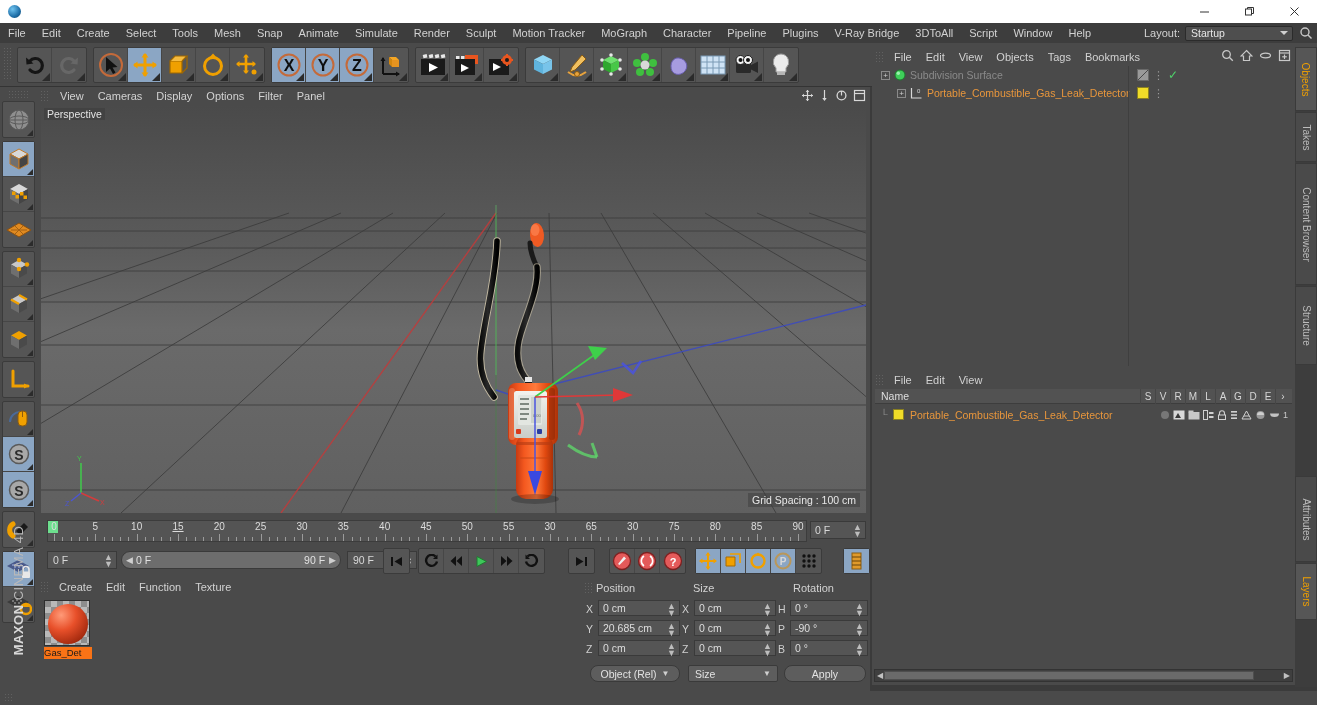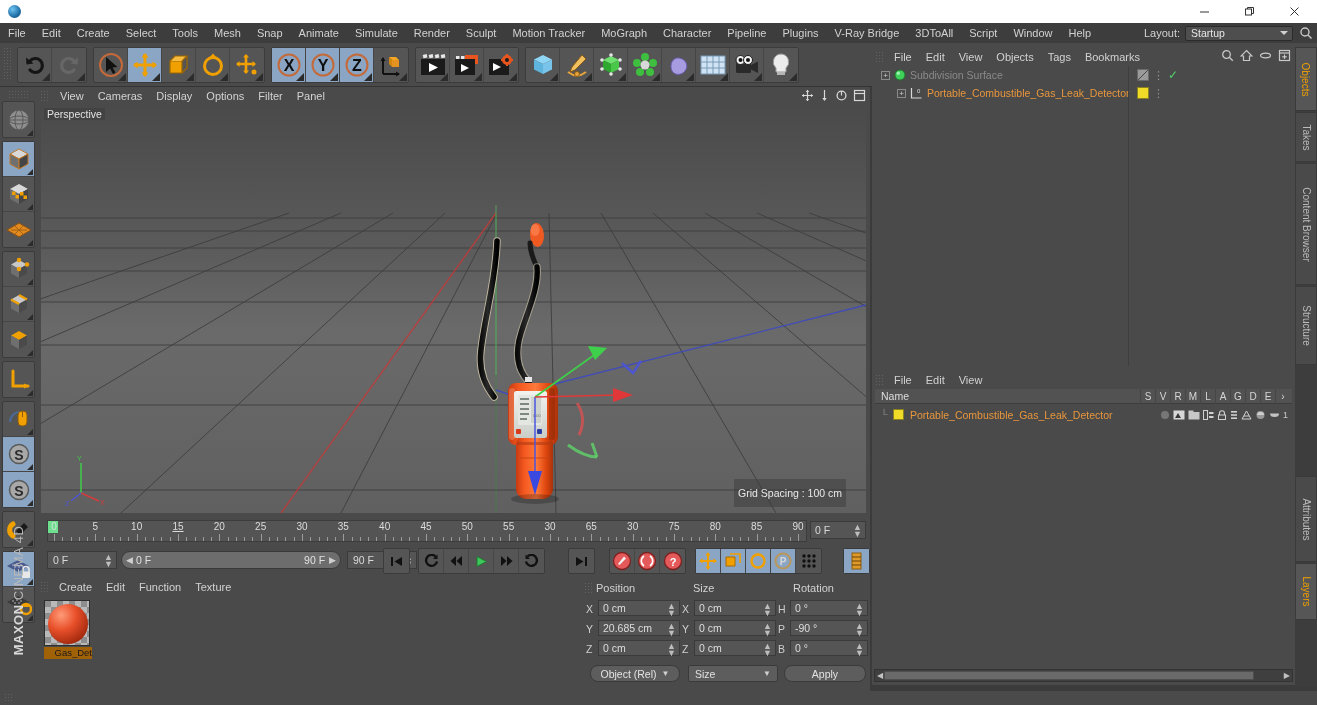--- a/index.html
+++ b/index.html
@@ -69,22 +69,22 @@
   #viewport-panel { position:absolute; left:37px; top:87px; width:833px; height:430px; background:#4a4a4a; }
   #vp-menubar { height:18px; display:flex; align-items:center; background:#4a4a4a; position:relative; }
   .vgrip { width:9px; height:12px; margin:0 4px 0 3px;
     background-image:radial-gradient(#6e6e6e 35%, transparent 36%); background-size:3px 3px; opacity:.65; }
   .vmenu { padding:0 7px; font-size:11px; color:#d2d2d2; }
   #vp-corner-icons { position:absolute; right:4px; display:flex; gap:5px; align-items:center; }
   #viewport { position:absolute; left:4px; top:18px; width:825px; height:408px;
     background:linear-gradient(#4d4d4d 0%,#5a5a5a 38%,#686868 52%,#636363 100%); overflow:hidden; }
   #persp-label { position:absolute; left:3px; top:3px; font-size:10.5px; color:#e3e3e3;
     background:rgba(60,60,60,.55); padding:0 3px; z-index:5; }
-  #grid-spacing { position:absolute; right:20px; bottom:6px; font-size:10.5px; color:#e8e8e8;
-    background:rgba(60,60,60,.5); padding:8px 4px; z-index:5; }
+  #grid-spacing { position:absolute; right:6px; bottom:6px; font-size:10.5px; color:#e8e8e8;
+    background:rgba(60,60,60,.5); padding:1px 4px; z-index:5; }
 
   
   #timeline-panel { position:absolute; left:37px; top:517px; width:833px; height:27px; background:#4a4a4a; }
   #tl-ruler { position:absolute; left:10px; top:3px; width:760px; height:22px;
     background:#545454; border:1px solid #3c3c3c; }
   #tl-green { position:absolute; left:0px; top:0px; width:10px; height:12px; background:#6ddf8e; }
   .tick-lbl { position:absolute; top:0px; font-size:10px; color:#dcdcdc; transform:translateX(-50%); }
   .tickm { position:absolute; bottom:0; width:1px; background:#9b9b9b; }
   #tl-field { position:absolute; right:4px; top:4px; width:56px; height:18px; background:#555;
     border:1px solid #3a3a3a; display:flex; align-items:center; }
@@ -105,22 +105,22 @@
 
   
   #matpanel { position:absolute; left:37px; top:578px; width:541px; height:113px; background:#4a4a4a; }
   #mat-menubar { height:17px; display:flex; align-items:center; }
   #mat-body { position:absolute; left:2px; top:17px; width:537px; height:94px; background:#4a4a4a; }
   #mat-thumb { position:absolute; left:5px; top:5px; width:46px; height:46px;
     background:conic-gradient(#b9b9b9 0 25%, #8d8d8d 0 50%, #b9b9b9 0 75%, #8d8d8d 0 100%);
     background-size:12px 12px; border:1px solid #2e2e2e; }
   #mat-sphere { position:absolute; left:3px; top:3px; width:40px; height:40px; border-radius:50%;
     background:radial-gradient(circle at 33% 28%, #ff9a78 0%, #e8502a 38%, #a82c10 75%, #6d1a08 100%); }
-  #mat-name { position:absolute; left:5px; top:52px; width:48px; height:12px; background:#a16207;
-    color:#1a1a1a; font-size:9.5px; text-align:right; line-height:12px; overflow:hidden; }
+  #mat-name { position:absolute; left:5px; top:52px; width:48px; height:12px; background:#f97316;
+    color:#1a1a1a; font-size:9.5px; text-align:left; line-height:12px; overflow:hidden; }
 
   
   #coordpanel { position:absolute; left:578px; top:578px; width:292px; height:113px; background:#4a4a4a; }
   .coord-hdr { position:absolute; top:4px; font-size:11px; color:#d2d2d2; }
   .axis-lbl { position:absolute; font-size:10.5px; color:#cfcfcf; }
   .cfield { position:absolute; height:16px; background:#555; border:1px solid #3a3a3a;
     display:flex; align-items:center; }
   .cfield span { font-size:10.5px; color:#dedede; margin-left:4px; }
   .cbtn { position:absolute; height:17px; background:#5d5d5d; border:1px solid #3a3a3a;
     border-radius:8px; display:flex; align-items:center; justify-content:center; }

